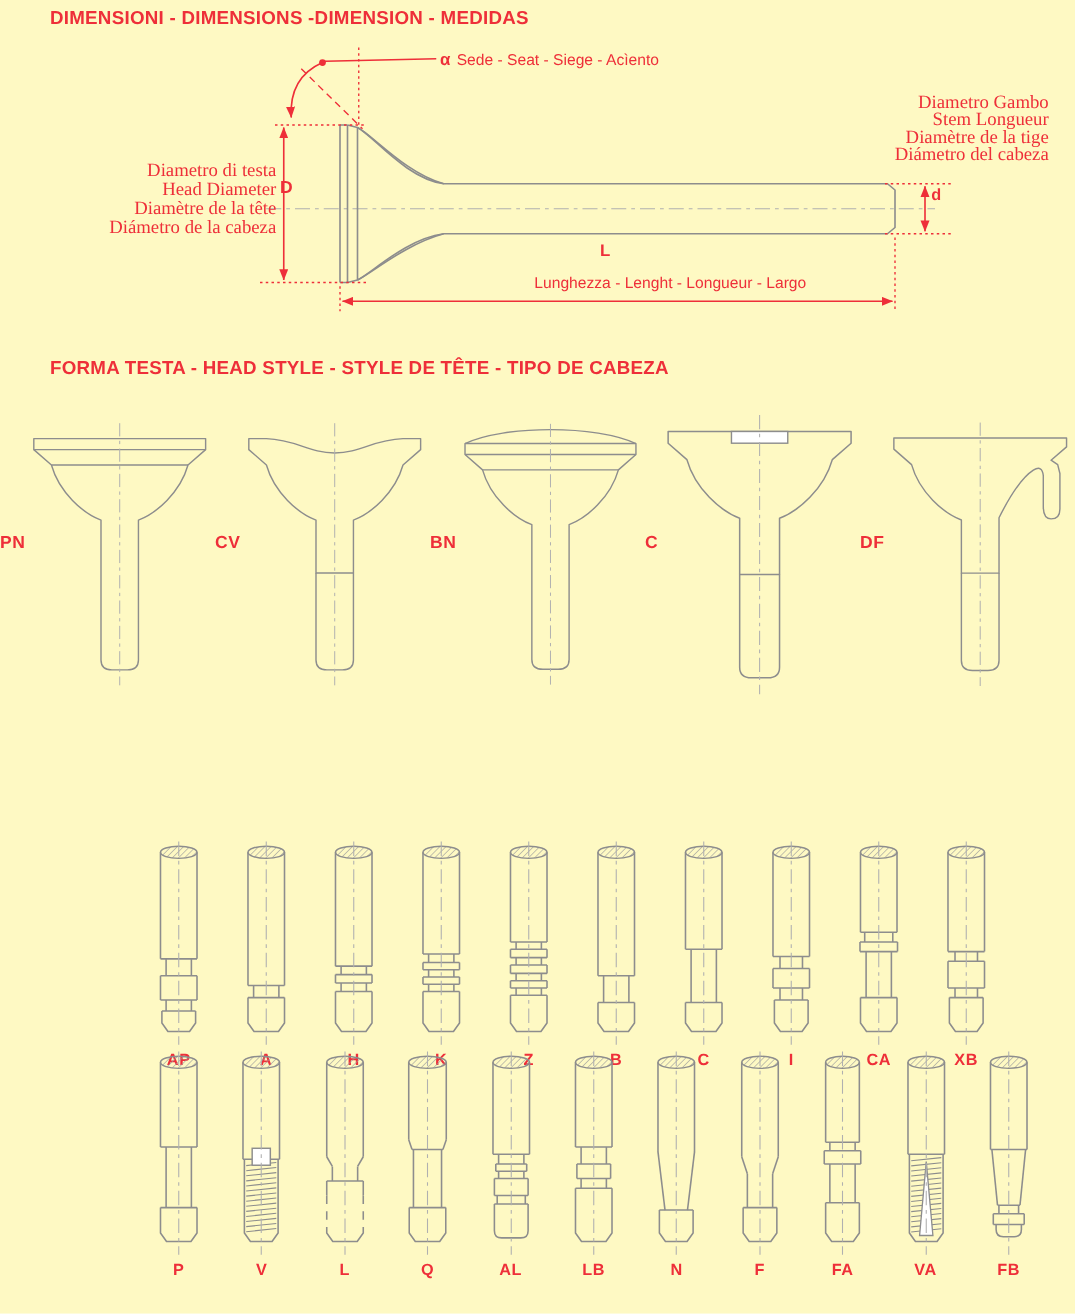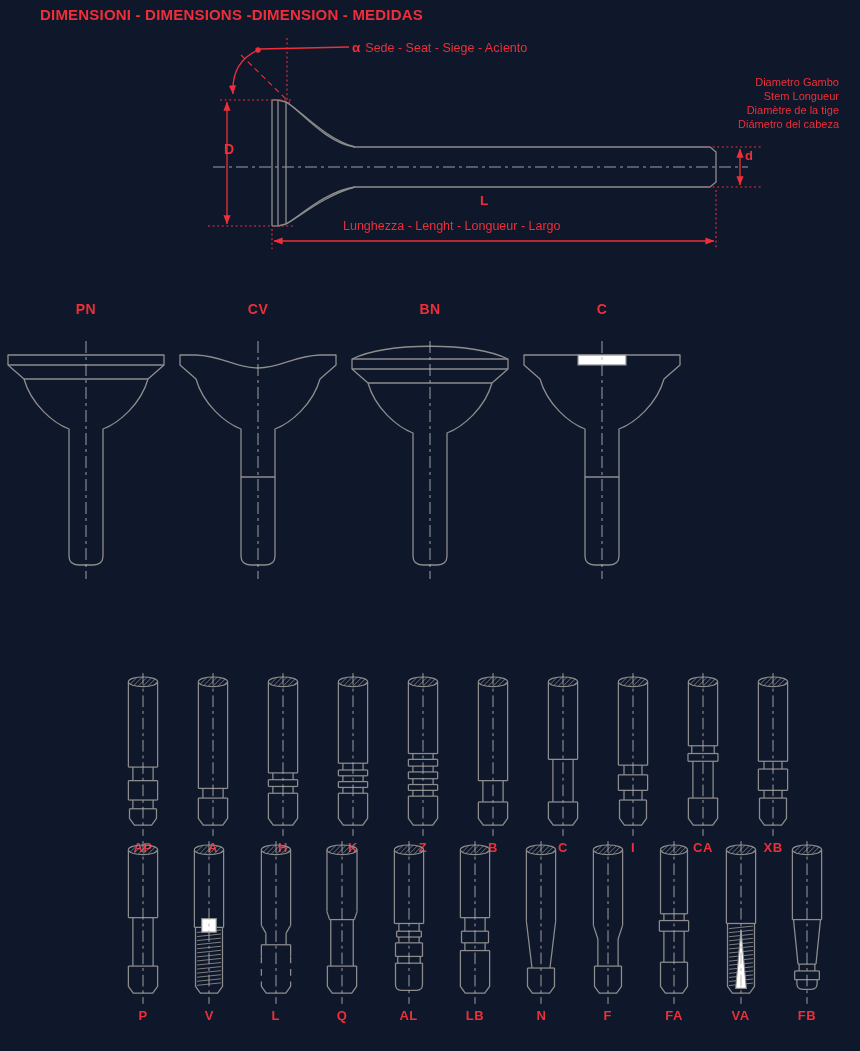--- a/index.html
+++ b/index.html
@@ -1,31 +1,31 @@
 <!DOCTYPE html>
 <html><head>
 <meta charset="utf-8">
 <style>
   :root{ --red:#ee2f39; --g:#8d8d8d; }
   html,body{margin:0;padding:0;background:#fff;}
-  .page{position:relative;width:860px;height:1051px;background:#0f172a;overflow:hidden;
+  .page{position:relative;width:860px;height:1051px;background:#fef9c3;overflow:hidden;
         font-family:"Liberation Sans",sans-serif;}
   .sec-title{position:absolute;margin:0;font-size:15px;font-weight:bold;color:var(--red);
              letter-spacing:.2px;white-space:nowrap;}
   .abs{position:absolute;}
-  .red-small{font-size:11px;color:var(--red);line-height:15px;}
+  .red-small{font-size:15px;color:var(--red);line-height:15px;font-family:Liberation Serif, serif;}
   .right-align{text-align:right;}
-  .center-align{text-align:left;}
+  .center-align{text-align:right;}
   .dim-letter{position:absolute;font-weight:bold;color:var(--red);font-size:14px;}
   .alpha-row{position:absolute;color:var(--red);font-size:12.5px;white-space:nowrap;}
   .alpha-row b{font-size:13.5px;margin-right:5px;}
   .length-label{position:absolute;font-size:12.5px;color:var(--red);}
   
   .heads-row{position:absolute;top:301px;left:0;width:860px;display:flex;}
-  .head-fig{width:172px;margin:0;display:flex;flex-direction:column;align-items:center;}
+  .head-fig{width:172px;margin:0;display:flex;flex-direction:row;align-items:center;}
   .head-fig figcaption{font-size:14px;font-weight:bold;color:var(--red);letter-spacing:.5px;}
   .head-fig svg{margin-top:12px;}
   .stem-row{position:absolute;display:flex;justify-content:space-between;}
   .stem-row1{top:672px;left:112px;width:692px;}
   .stem-row2{top:840px;left:112px;width:726px;}
   .stem-fig{width:62px;margin:0;display:flex;flex-direction:column;align-items:center;}
   .stem-fig figcaption{margin-top:3px;font-size:13px;font-weight:bold;color:var(--red);letter-spacing:.5px;}
   
   .g{stroke:var(--g);stroke-width:1.3;fill:none;stroke-linejoin:round;}
   .t{stroke:var(--g);stroke-width:.9;fill:none;}
@@ -75,33 +75,40 @@
       <line class="rdot" x1="716" y1="162" x2="716" y2="221"></line>
       <line class="rdot" x1="272" y1="201" x2="272" y2="221"></line>
       <line class="rl" x1="274" y1="213" x2="714" y2="213" marker-start="url(#arr)" marker-end="url(#arr)"></line>
     </g>
   </svg>
 
   <div class="alpha-row" style="left:352px;top:40px;">
     <b>α</b><span>Sede - Seat - Siege - Acìento</span>
   </div>
 
+  <div class="abs red-small right-align" style="left:18px;top:130px;width:203px;">
+      <div>Diametro di testa</div>
+      <div>Head Diameter</div>
+      <div>Diamètre de la tête</div>
+      <div>Diámetro de la cabeza</div>
+    </div>
   <div class="dim-letter" style="left:224px;top:141px;">D</div>
 
   <div class="abs red-small right-align" style="left:637px;top:75px;width:202px;line-height:14px;">
       <div>Diametro Gambo</div>
       <div>Stem Longueur</div>
       <div>Diamètre de la tige</div>
       <div>Diámetro del cabeza</div>
     </div>
   <div class="dim-letter" style="left:745px;top:148px;font-size:13px;">d</div>
 
   <div class="dim-letter" style="left:480px;top:193px;font-size:13.5px;">L</div>
   <div class="length-label center-align" style="left:343px;top:219px;width:302px;">Lunghezza - Lenght - Longueur - Largo</div>
 
+  <h2 class="sec-title" style="left:40px;top:286px;">FORMA TESTA - HEAD STYLE - STYLE DE TÊTE - TIPO DE CABEZA</h2>
   <div class="heads-row">
       <figure class="head-fig">
         <figcaption>PN</figcaption>
         <svg viewBox="0 0 172 252" width="172" height="252">
           <defs>
             <pattern id="hh0" patternUnits="userSpaceOnUse" width="6.5" height="6.5" patternTransform="rotate(45)">
               <line x1="0" y1="0" x2="0" y2="6.5" stroke="#a0a0a0" stroke-width="1.3"></line>
             </pattern>
           </defs>
           <path class="g" fill="#fff" d="M 8,26 L 164,26 L 164,36 L 148,50 C 141,75 119,94 103,100 L 103,227 Q 103,236 93,236 L 79,236 Q 69,236 69,227 L 69,100 C 53,94 31,75 24,50 L 8,36 Z"></path>
@@ -141,20 +148,33 @@
       <figure class="head-fig">
         <figcaption>C</figcaption>
         <svg viewBox="0 0 172 252" width="172" height="252">
           <defs>
             <pattern id="hh3" patternUnits="userSpaceOnUse" width="6.5" height="6.5" patternTransform="rotate(45)">
               <line x1="0" y1="0" x2="0" y2="6.5" stroke="#a0a0a0" stroke-width="1.3"></line>
             </pattern>
           </defs>
           <path class="g" fill="url(#hh3)" d="M 8,26 L 164,26 L 164,36 L 148,50 C 141,75 119,94 103,100 L 103,148 L 69,148 L 69,100 C 53,94 31,75 24,50 L 8,36 Z"></path>
           <rect x="62" y="26" width="48" height="10" fill="#fff" stroke="#8d8d8d" stroke-width="1.2"></rect>
+          <path class="g" d="M 69,148 L 69,227 Q 69,236 79,236 L 93,236 Q 103,236 103,227 L 103,148"></path>
+          <line class="cl" x1="86" y1="12" x2="86" y2="250"></line>
+        </svg>
+      </figure>
+      <figure class="head-fig">
+        <figcaption>DF</figcaption>
+        <svg viewBox="0 0 172 252" width="172" height="252">
+          <defs>
+            <pattern id="hh4" patternUnits="userSpaceOnUse" width="6.5" height="6.5" patternTransform="rotate(45)">
+              <line x1="0" y1="0" x2="0" y2="6.5" stroke="#a0a0a0" stroke-width="1.3"></line>
+            </pattern>
+          </defs>
+          <path class="g" fill="url(#hh4)" d="M 8,26 L 164,26 L 164,34 L 150,46 L 156,50 L 158,58 L 158,90 Q 158,99 150,99 Q 143,99 143,88 L 143,60 Q 142,50 134,55 C 123,62 111,82 103,98 L 103,148 L 69,148 L 69,100 C 53,94 31,75 24,50 L 8,36 Z"></path>
           <path class="g" d="M 69,148 L 69,227 Q 69,236 79,236 L 93,236 Q 103,236 103,227 L 103,148"></path>
           <line class="cl" x1="86" y1="12" x2="86" y2="250"></line>
         </svg>
       </figure>
     </div>
 
   <div class="stem-row stem-row1">
       <figure class="stem-fig">
         <svg viewBox="0 0 64 170" width="62" height="165">
           <defs>

